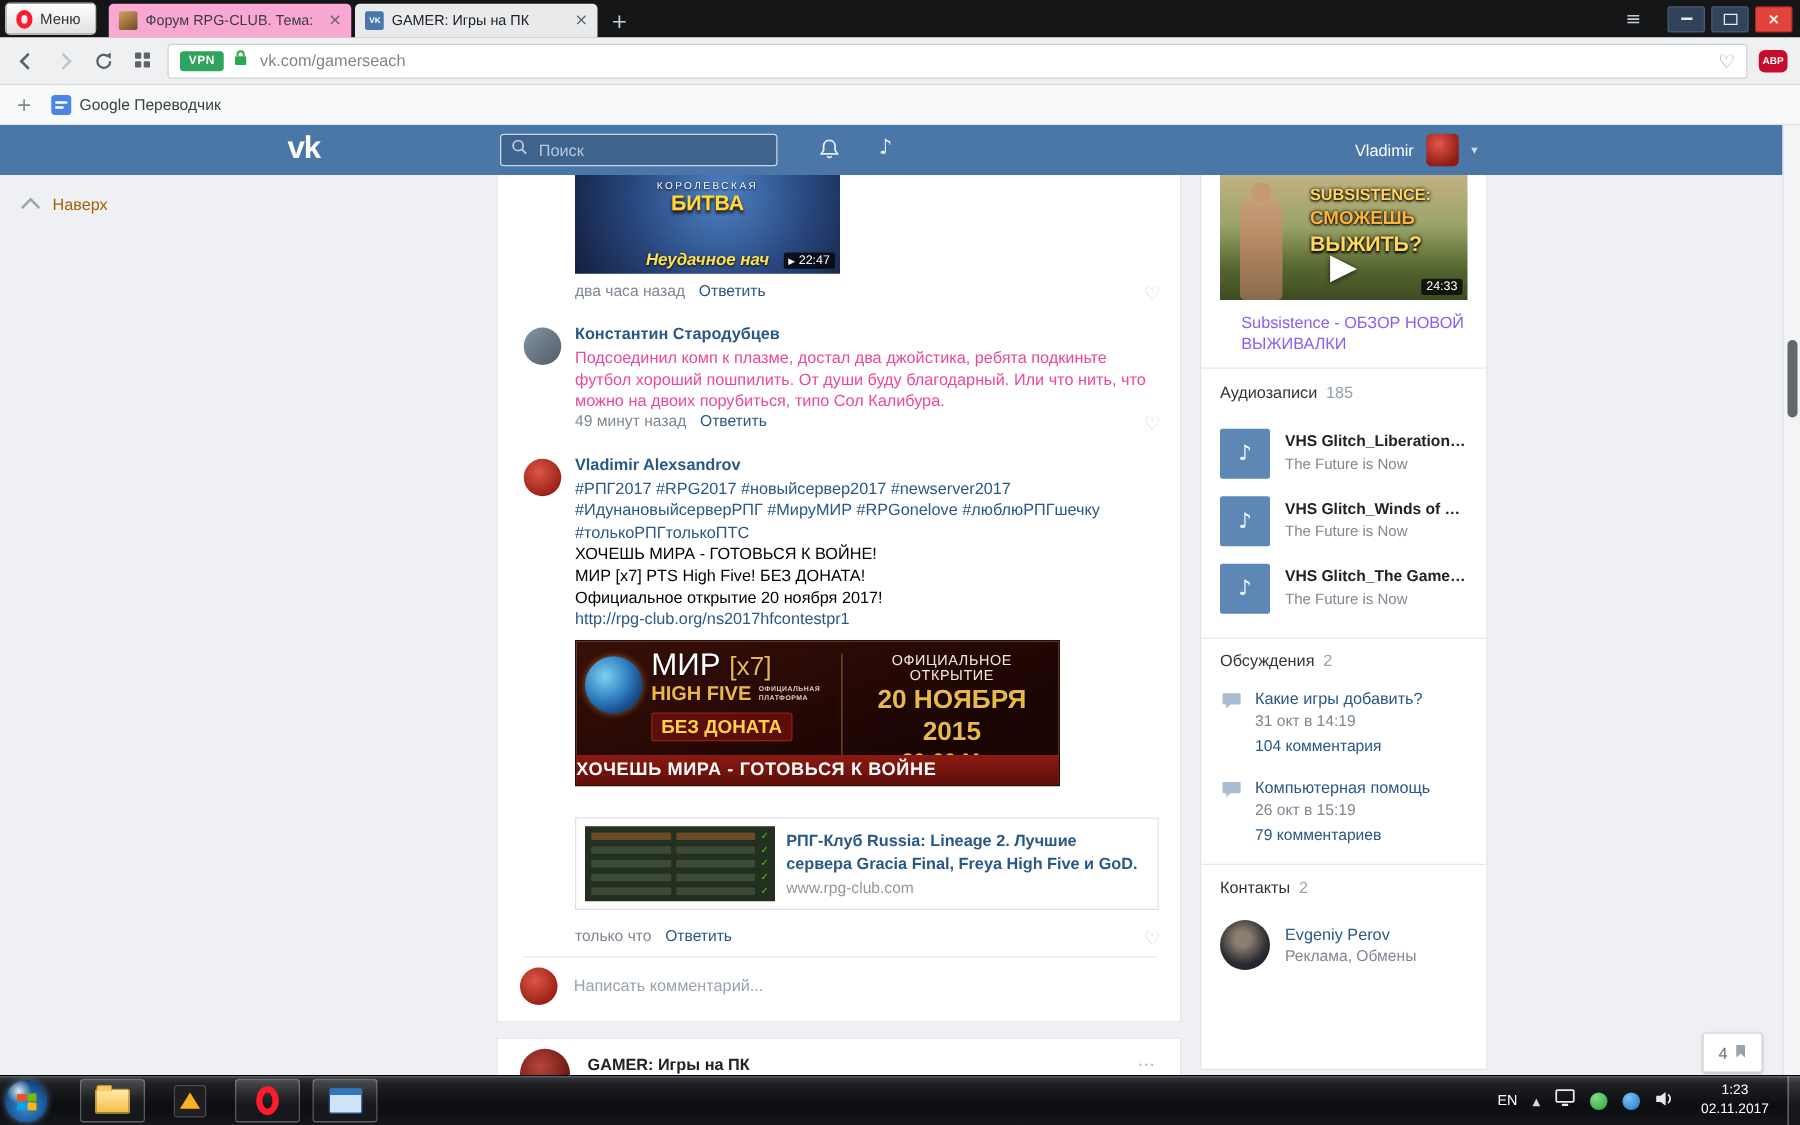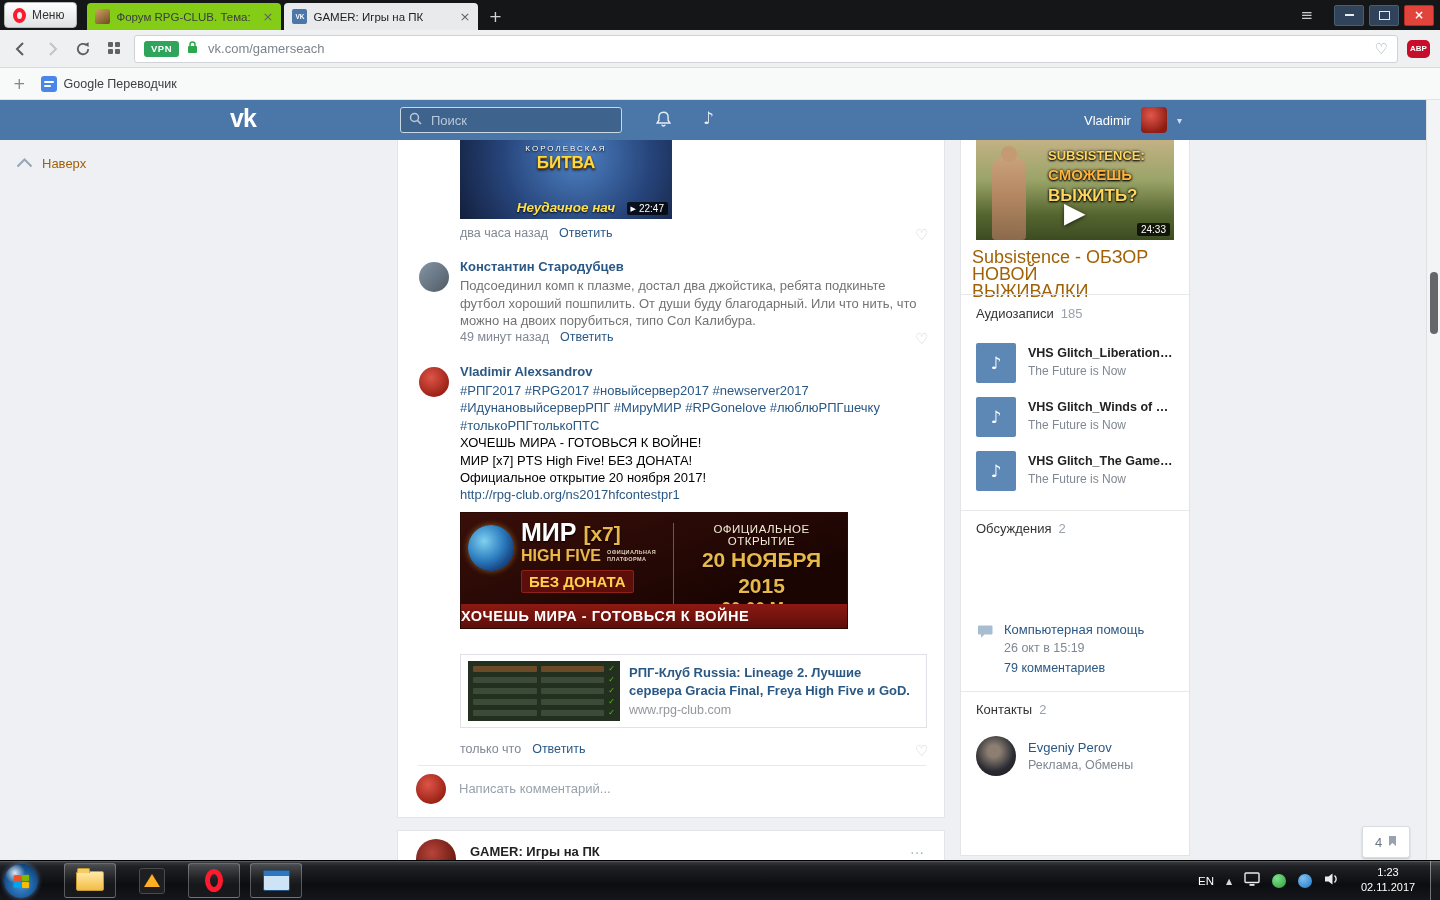--- a/index.html
+++ b/index.html
@@ -6,21 +6,21 @@
   body{font-family:"Liberation Sans","DejaVu Sans",sans-serif;width:1440px;height:900px;overflow:hidden;background:#000}
   .screen{position:relative;width:1440px;height:900px;overflow:hidden;background:#eef0f3}
   .glyph{font-family:"DejaVu Sans",sans-serif}
 
   
   .tabstrip{position:absolute;left:0;top:0;width:1440px;height:30px;background:#141618;display:flex;align-items:center}
   .menu-btn{height:24px;margin-left:4px;padding:0 12px 0 8px;background:linear-gradient(#ffffff,#dfe1e3);border:1px solid #b7babd;border-radius:4px;display:flex;align-items:center;gap:6px;font-size:12px;color:#333}
   .opera-o{width:13px;height:15px;border:4px solid #ff1b2d;border-radius:50%;box-sizing:border-box}
   .tabs{display:flex;align-items:flex-end;height:30px;margin-left:10px}
   .tab{width:178px;height:27px;margin-right:3px;border-radius:4px 4px 0 0;display:flex;align-items:center;padding:0 8px;gap:6px;font-size:11.5px}
-  .tab.inactive{background:#84cc16;color:#3a3d40}
+  .tab.inactive{background:#f9a8d4;color:#3a3d40}
   .tab.active{background:#e8eaec;color:#202326}
   .tab-title{white-space:nowrap;overflow:hidden;text-overflow:ellipsis;flex:1}
   .tab-close{color:#5e6368;font-size:13px;line-height:1;cursor:default}
   .fav{width:15px;height:15px;border-radius:2px;flex:none;display:grid;place-items:center}
   .fav-rpg{background:linear-gradient(145deg,#d2a35f,#6d4a24)}
   .fav-vk{background:#4a76a8;color:#fff;font-size:6.5px;font-weight:bold}
   .newtab{width:28px;height:27px;display:grid;place-items:center;color:#cfd3d6;font-size:16px}
   .win-controls{margin-left:auto;display:flex;align-items:center;padding-right:6px;gap:5px}
   .winmenu{color:#c9cdd1;font-size:15px;margin-right:16px}
   .wc{width:28px;height:19px;border-radius:2px;display:grid;place-items:center}
@@ -64,21 +64,21 @@
 
   
   .vk-body{position:absolute;left:0;top:140px;width:1440px;height:720px;background:#eef0f3}
   .to-top{position:absolute;left:16px;top:16px;display:flex;align-items:center;gap:9px;color:#a16207;font-size:13px}
 
   .main-card{position:absolute;left:397px;top:0;width:548px;height:678px;background:#fff;border:1px solid #e2e4e8;border-top:none;box-sizing:border-box;overflow:hidden}
   .meta{font-size:12.5px;color:#7f8893;white-space:nowrap}
   .meta .reply{color:#2a5885;margin-left:11px}
   .heart{color:#ccd1d9;font-size:15px;line-height:1}
   .cmt-name{font-size:13px;font-weight:bold;color:#2a5885;white-space:nowrap}
-  .cmt-text{font-size:13px;line-height:17.5px;color:#737373}
+  .cmt-text{font-size:13px;line-height:17.5px;color:#ec4899}
   .ava30{width:30px;height:30px;border-radius:50%}
   .ava-kon{background:linear-gradient(135deg,#8796a5,#4e5a66)}
   .ava-red{background:radial-gradient(circle at 40% 35%,#de5448,#931d10 80%)}
 
   
   .vid1{position:absolute;left:62px;top:0;width:212px;height:79px;overflow:hidden;background:radial-gradient(circle at 55% 20%,#4e83c4,#27457c 55%,#131f3c 100%)}
   .vid1-top{position:absolute;left:0;right:0;top:4px;text-align:center;color:#fff;font-size:8px;letter-spacing:2px;text-shadow:0 1px 2px #000}
   .vid1-big{position:absolute;left:0;right:0;top:13px;text-align:center;color:#ffd83d;font-size:17px;font-weight:bold;text-shadow:0 1px 0 #7a4a00,0 2px 3px #000}
   .vid1-bot{position:absolute;left:0;right:0;bottom:4px;text-align:center;color:#ffe14d;font-size:13.5px;font-weight:bold;font-style:italic;text-shadow:0 1px 2px #000}
   .dur{position:absolute;right:4px;bottom:4px;background:rgba(0,0,0,.75);color:#fff;font-size:10px;padding:1px 4px;border-radius:2px;display:flex;align-items:center;gap:3px}
@@ -97,21 +97,21 @@
   .vla-text{position:absolute;left:62px;top:242px;width:466px}
   .vla-text div{font-size:13px;line-height:17.4px}
   .hash{color:#2a5885}
   .plain{color:#000}
   .link{color:#2a5885}
 
   
   .banner{position:absolute;left:62px;top:372px;width:388px;height:117px;background:linear-gradient(160deg,#3a0f09,#1b0503 70%);overflow:hidden;border:1px solid #2a0a06;box-sizing:border-box}
   .globe{position:absolute;left:7px;top:12px;width:46px;height:46px;border-radius:50%;background:radial-gradient(circle at 35% 35%,#7fd0f0,#2e7fc0 45%,#1a4a8a 70%,#0d2b55);box-shadow:0 0 6px rgba(230,180,60,.5)}
   .bn-left{position:absolute;left:60px;top:6px;width:150px}
-  .bn-mir{color:#fff;font-size:25px;font-weight:bold;line-height:26px;text-shadow:0 1px 2px #000}
+  .bn-mir{color:#fff;font-size:25px;font-weight:normal;line-height:26px;text-shadow:0 1px 2px #000}
   .bn-x7{color:#e8b84b;font-size:21px}
   .bn-hf{color:#e8b84b;font-size:16px;font-weight:bold;line-height:18px;display:flex;align-items:center;gap:6px}
   .bn-plat{color:#d9d2bd;font-size:5.5px;letter-spacing:.4px;line-height:7px;width:52px}
   .bn-nd{margin-top:5px;display:inline-block;background:#5e0e0a;color:#ffd24a;font-size:15px;font-weight:bold;padding:2px 7px;border:1px solid #8a2218;border-radius:2px}
   .bn-right{position:absolute;left:212px;top:10px;width:170px;text-align:center;border-left:1px solid rgba(232,184,75,.45);padding-left:6px;box-sizing:border-box}
   .bn-open{color:#f3ecd8;font-size:11.5px;letter-spacing:.5px}
   .bn-date{color:#e8b84b;font-size:21px;font-weight:bold;line-height:26px;text-shadow:0 1px 2px #000}
   .bn-time{color:#e8b84b;font-size:17px;font-weight:bold}
   .bn-slogan{position:absolute;left:0;right:0;bottom:0;height:24px;background:linear-gradient(#8c1a12,#5e0e0a);color:#fff;font-size:14.5px;font-weight:bold;text-align:left;line-height:24px;letter-spacing:.5px}
 
@@ -140,21 +140,21 @@
   
   .side-card{position:absolute;left:960px;top:0;width:230px;height:716px;background:#fff;border:1px solid #e2e4e8;border-top:none;box-sizing:border-box;overflow:hidden}
   .vid2{position:absolute;left:15px;top:0;width:198px;height:100px;overflow:hidden;background:linear-gradient(#c3b184 0%,#9aa468 40%,#55652f 75%,#3c4c22 100%)}
   .man{position:absolute;left:16px;top:16px;width:34px;height:84px;background:linear-gradient(#caa27e 0%,#b58863 45%,#8a6a4c 100%);border-radius:14px 14px 4px 4px}
   .man::before{content:"";position:absolute;left:9px;top:-10px;width:16px;height:16px;border-radius:50%;background:#c49a72}
   .v2-l1,.v2-l2,.v2-l3{position:absolute;left:72px;color:#ffb33c;font-weight:bold;text-shadow:0 1px 2px #000,0 0 3px #000}
   .v2-l1{top:8px;font-size:13px;color:#ffd75e}
   .v2-l2{top:26px;font-size:15px}
   .v2-l3{top:46px;font-size:17px;color:#ffd75e}
   .v2-play{position:absolute;left:88px;top:56px;color:#fff;font-size:28px;text-shadow:0 1px 4px rgba(0,0,0,.7)}
-  .v2-cap{position:absolute;left:11px;top:109px;width:185px;font-size:18px;line-height:17px;color:#a16207}
+  .v2-cap{position:absolute;left:32px;top:109px;width:185px;font-size:13px;line-height:17px;color:#8b5cf6}
   .sb-divider{position:absolute;left:0;width:228px;height:1px;background:#e7e8ec}
   .sb-hdr{position:absolute;left:15px;font-size:13px;color:#333}
   .sb-cnt{color:#99a2ad;margin-left:7px}
   .audio-row{position:absolute;left:15px;width:198px;height:40px}
   .au-ic{position:absolute;left:0;top:0;width:40px;height:40px;background:#5d87b5;border-radius:2px;display:grid;place-items:center;color:#fff;font-size:17px}
   .au-t{position:absolute;left:52px;top:3px;width:146px;font-size:12.5px;font-weight:bold;color:#222;white-space:nowrap;overflow:hidden;text-overflow:ellipsis}
   .au-a{position:absolute;left:52px;top:21px;font-size:12px;color:#808891}
   .a1{top:203px}.a2{top:257px}.a3{top:311px}
   .disc-item{position:absolute;left:15px;width:198px}
   .di-ic{position:absolute;left:1px;top:2px}
@@ -462,20 +462,30 @@
           </span>
         <div class="au-t">VHS Glitch_The Game is …</div>
         <div class="au-a">The Future is Now</div>
       </div>
 
       <div class="sb-divider" style="top:370px"></div>
       <div class="sb-hdr" style="top:381px">
         <span>Обсуждения</span><span class="sb-cnt">2</span>
       </div>
 
+      <div class="disc-item" style="top:411px;height:62px">
+        <span class="di-ic">
+          <svg width="17" height="16">
+              <path d="M2 1.5h12.5a1 1 0 0 1 1 1v7a1 1 0 0 1-1 1H7.5L4 13.8v-3.3H2a1 1 0 0 1-1-1v-7a1 1 0 0 1 1-1z" fill="#a9bdd1"></path>
+            </svg>
+        </span>
+        <div class="di-t">Какие игры добавить?</div>
+        <div class="di-d">31 окт в 14:19</div>
+        <div class="di-c">104 комментария</div>
+      </div>
       <div class="disc-item" style="top:482px;height:62px">
         <span class="di-ic">
           <svg width="17" height="16">
               <path d="M2 1.5h12.5a1 1 0 0 1 1 1v7a1 1 0 0 1-1 1H7.5L4 13.8v-3.3H2a1 1 0 0 1-1-1v-7a1 1 0 0 1 1-1z" fill="#a9bdd1"></path>
             </svg>
         </span>
         <div class="di-t">Компьютерная помощь</div>
         <div class="di-d">26 окт в 15:19</div>
         <div class="di-c">79 комментариев</div>
       </div>

